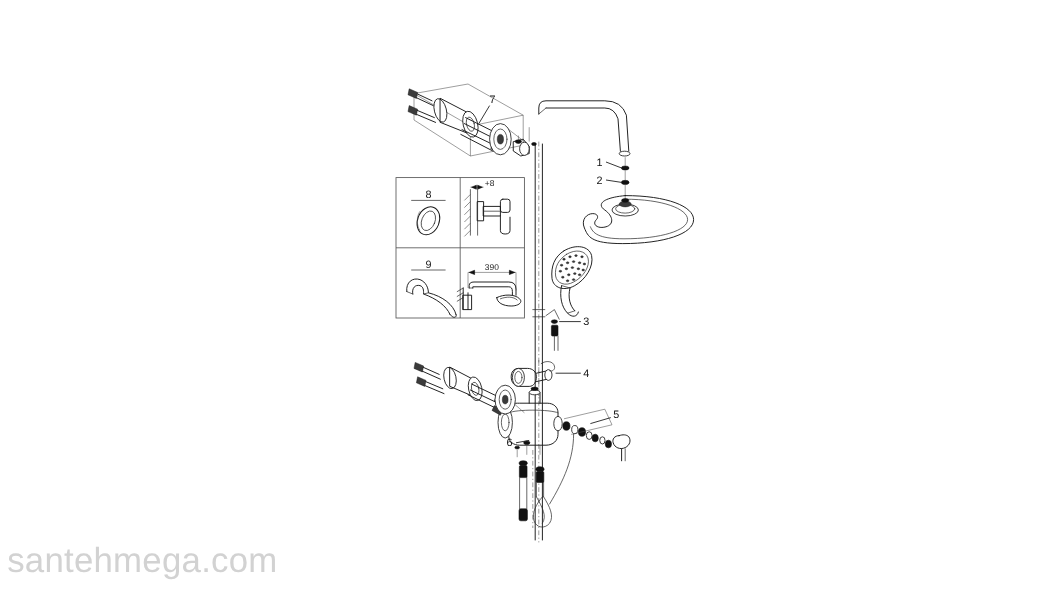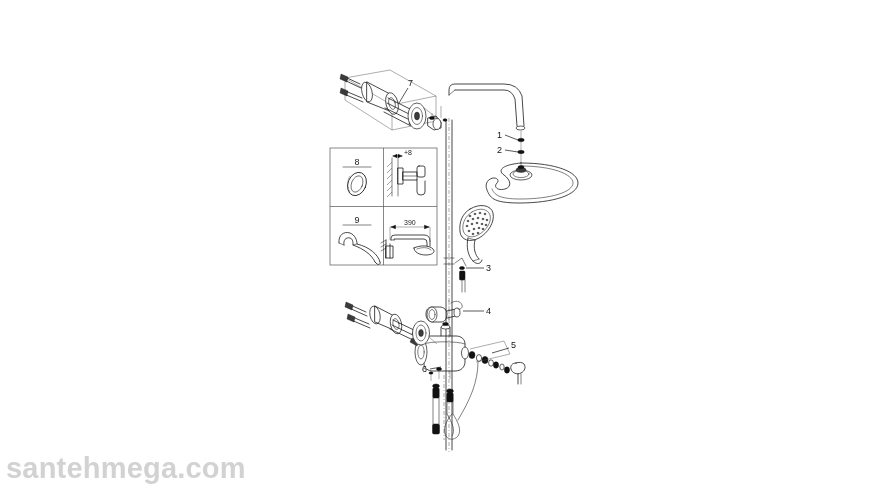--- a/index.html
+++ b/index.html
@@ -38,21 +38,20 @@
   }
   #watermark{
     position:absolute;
     left:6px;top:452px;
     font-family:"Liberation Sans", sans-serif;
     font-size:29px;
     color:#d2d2d2;
     letter-spacing:0.2px;
     white-space:nowrap;
     user-select:none;
-    font-weight:bold;
   }
 </style>
 </head>
 <body>
 
 <div id="diagram-root">
 
   <svg class="tech" viewBox="0 0 880 500">
 
     <g>

